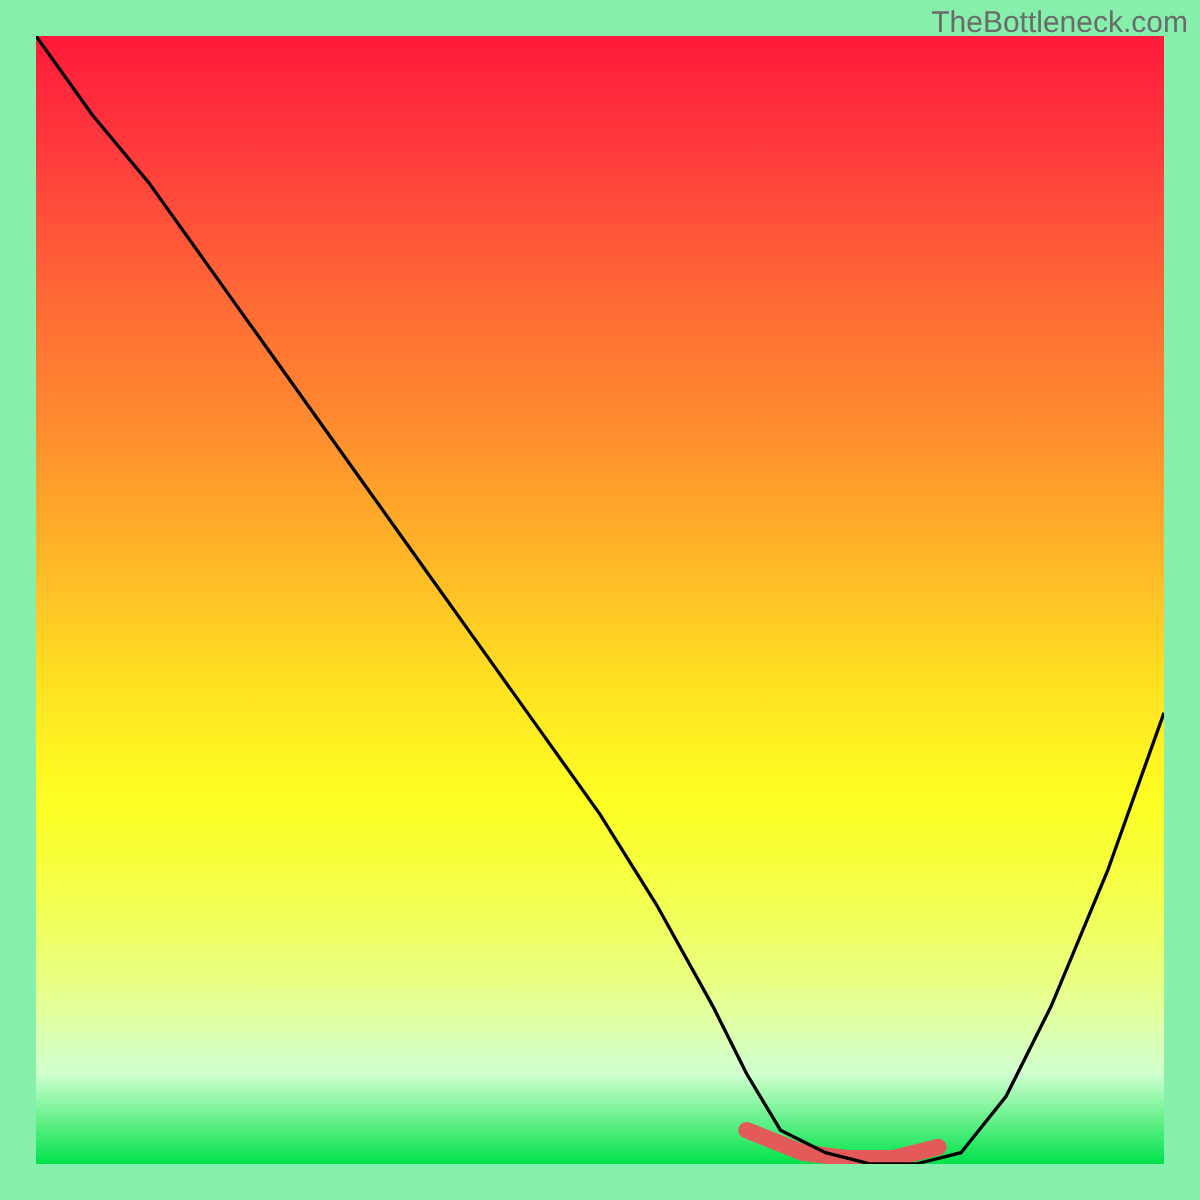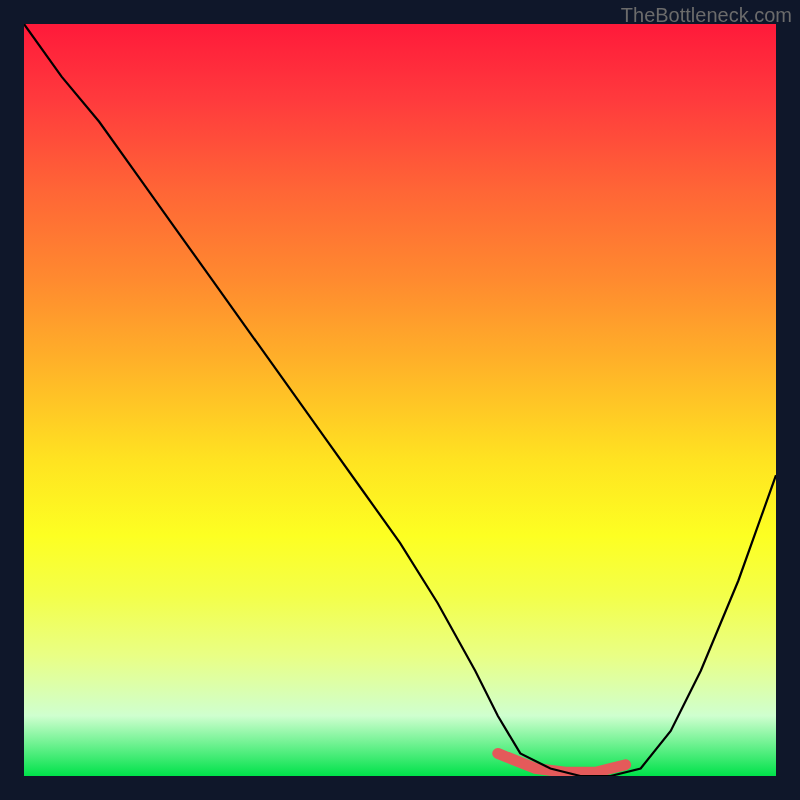--- a/index.html
+++ b/index.html
@@ -1,17 +1,17 @@
 <!DOCTYPE html>
 <html><head>
 <meta charset="utf-8">
 <style>
   * { margin: 0; padding: 0; box-sizing: border-box; }
   body { width: 800px; height: 800px; overflow: hidden; position: relative; font-family: Arial, sans-serif; }
-  .container { width: 800px; height: 800px; position: relative; background: #0f172a; }
+  .container { width: 800px; height: 800px; position: relative; background: #86efac; }
   .watermark { position: absolute; top: 4px; right: 8px; color: #6b6b6b; font-size: 20px; font-weight: 500; z-index: 10; }
   .plot-area { position: absolute; left: 24px; top: 24px; width: 752px; height: 752px; }
   .gradient-bg { position: absolute; inset: 0; background: linear-gradient(to bottom,
       #ff1a3a 0%,
       #ff3a3d 10%,
       #ff6536 22%,
       #ff8a2f 34%,
       #ffb528 46%,
       #ffe321 58%,
       #fdff22 68%,

